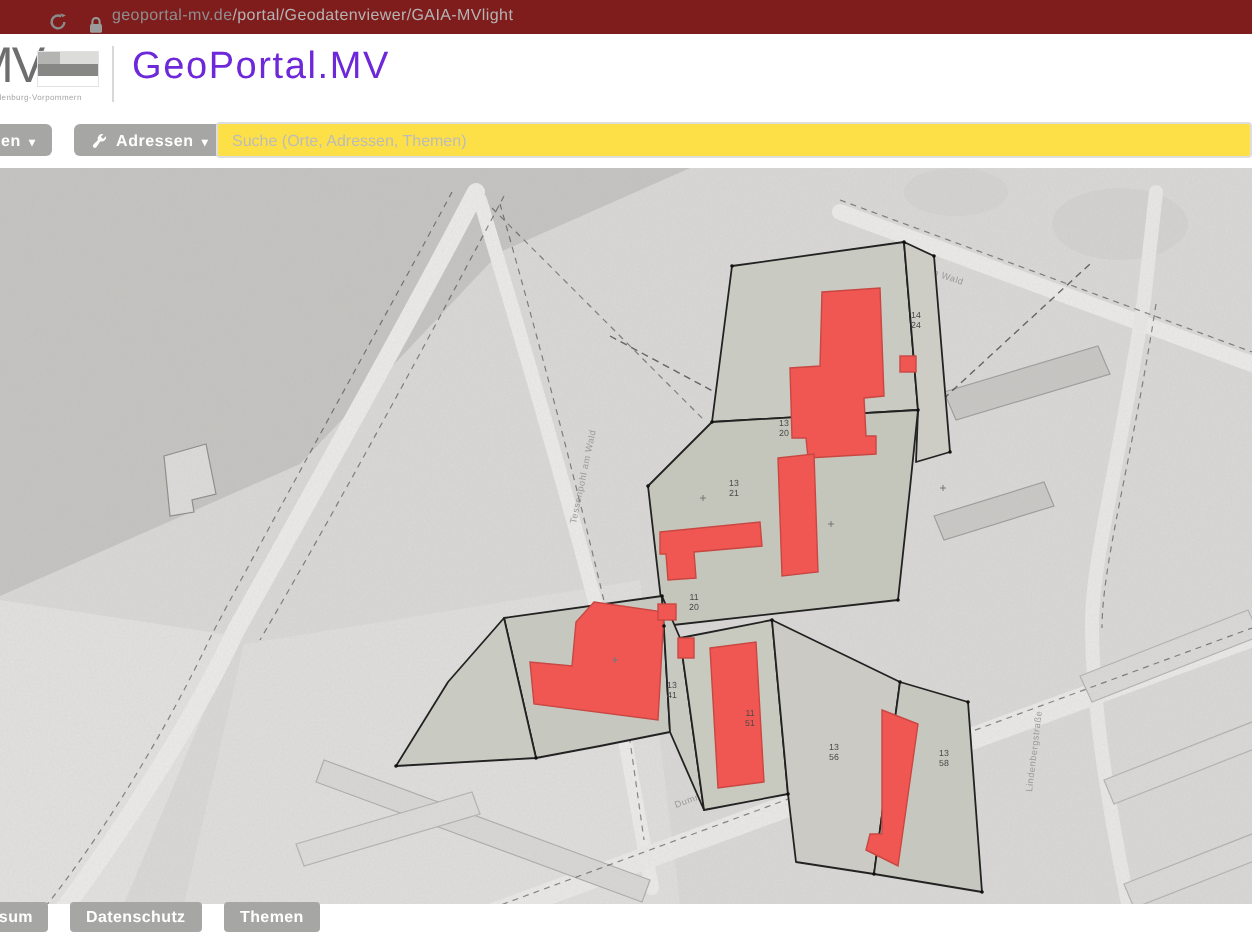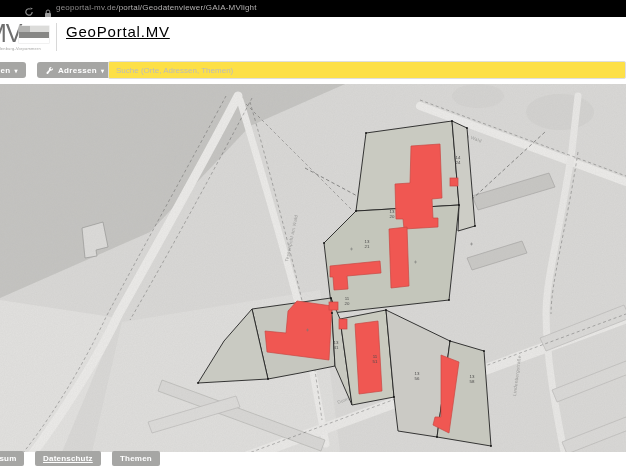--- a/index.html
+++ b/index.html
@@ -2,58 +2,58 @@
 <html><head>
 <meta charset="utf-8">
 <style>
   html,body{margin:0;padding:0;}
   body{
     width:626px;height:470px;position:relative;overflow:hidden;
     background:#ffffff;font-family:"Liberation Sans",sans-serif;
     -webkit-font-smoothing:antialiased;
   }
   
-  .urlbar{position:absolute;left:0;top:0;width:626px;height:17px;background:#000000;border-bottom:1px solid #f0f0f0;}
+  .urlbar{position:absolute;left:0;top:0;width:626px;height:17px;background:#7f1d1d;border-bottom:1px solid #f0f0f0;}
   .urlbar .reload{position:absolute;left:24px;top:3px;}
   .urlbar .lock{position:absolute;left:44px;top:4px;}
   .url-text{position:absolute;left:56px;top:3px;font-size:8px;letter-spacing:.2px;white-space:nowrap;}
   .url-domain{color:#8f8d8d;}
   .url-path{color:#b5b3b3;}
   
   .header{position:absolute;left:0;top:17px;width:626px;height:41px;background:#fff;border-bottom:1px solid #ececec;}
   .logo-letters{position:absolute;left:-14px;top:2px;font-size:25px;font-weight:400;color:#6e6e6e;letter-spacing:-1px;}
   .flag{position:absolute;left:19px;top:9px;width:30px;height:17px;box-shadow:0 0 0 .5px #e2e2e2;}
   .flag .s1{height:5px;background:#a3a3a1;}
   .flag .s2{height:6px;background:#dcdcda;position:relative;}
   .flag .s2 .cell{position:absolute;left:0;top:0;width:11px;height:6px;background:#b4b4b2;}
   .flag .s3{height:6px;background:#878785;}
   .logo-caption{position:absolute;left:-45px;top:29px;font-size:4px;color:#a5a5a3;white-space:nowrap;letter-spacing:.2px;}
   .hdr-divider{position:absolute;left:56px;top:6px;width:1px;height:28px;background:#d8d8d8;}
-  .page-title{position:absolute;left:66px;top:6px;font-size:15px;font-weight:300;color:#000000;letter-spacing:.8px;text-decoration:underline;}
+  .page-title{position:absolute;left:66px;top:6px;font-size:19px;font-weight:300;color:#6d28d9;letter-spacing:.8px;}
   
   .toolbar{position:absolute;left:0;top:58px;width:626px;height:26px;background:#fff;}
   .tbtn{position:absolute;top:4px;height:16px;background:#a6a6a4;color:#fff;border:none;border-radius:3px;
         font-family:"Liberation Sans",sans-serif;font-size:8px;font-weight:bold;letter-spacing:.3px;
         padding:0 8px;display:flex;align-items:center;gap:4px;cursor:pointer;white-space:nowrap;}
   .tbtn .caret{font-size:6px;position:relative;top:.5px;}
   #btn-themen{left:-30px;}
   #btn-werkzeuge{left:37px;}
   .searchbox{position:absolute;left:108px;top:3px;width:518px;height:18px;box-sizing:border-box;
         border:1px solid #dedede;border-radius:2px;background:#fde047;
         font-family:"Liberation Sans",sans-serif;font-size:8px;color:#555;padding:0 7px;outline:none;}
   .searchbox::placeholder{color:#bcbcba;}
   
   .map-wrap{position:absolute;left:0;top:84px;width:626px;height:368px;background:#d9d8d6;}
   .map-wrap svg{display:block;}
   
   .fbtn{position:absolute;top:451px;height:15px;background:#a6a6a4;color:#fff;border:none;border-radius:2px;
         font-family:"Liberation Sans",sans-serif;font-size:8px;font-weight:bold;letter-spacing:.2px;
         padding:0 8px;display:flex;align-items:center;cursor:pointer;white-space:nowrap;}
   #btn-impressum{left:-36px;}
-  #btn-datenschutz{left:35px;text-decoration:underline;}
+  #btn-datenschutz{left:35px;}
   #btn-kontakt{left:112px;}
 </style>
 </head>
 <body>
 
 <div class="urlbar">
   <span class="reload">
     <svg width="10" height="10" viewBox="0 0 10 10">
       <path d="M8.2,5 A3.2,3.2 0 1 1 6.6,2.2" stroke="#8b8b8b" stroke-width="1.2" fill="none"></path>
       <path d="M6.2,0.6 L7.2,2.6 L8.9,1.6 Z" fill="#8b8b8b"></path>

